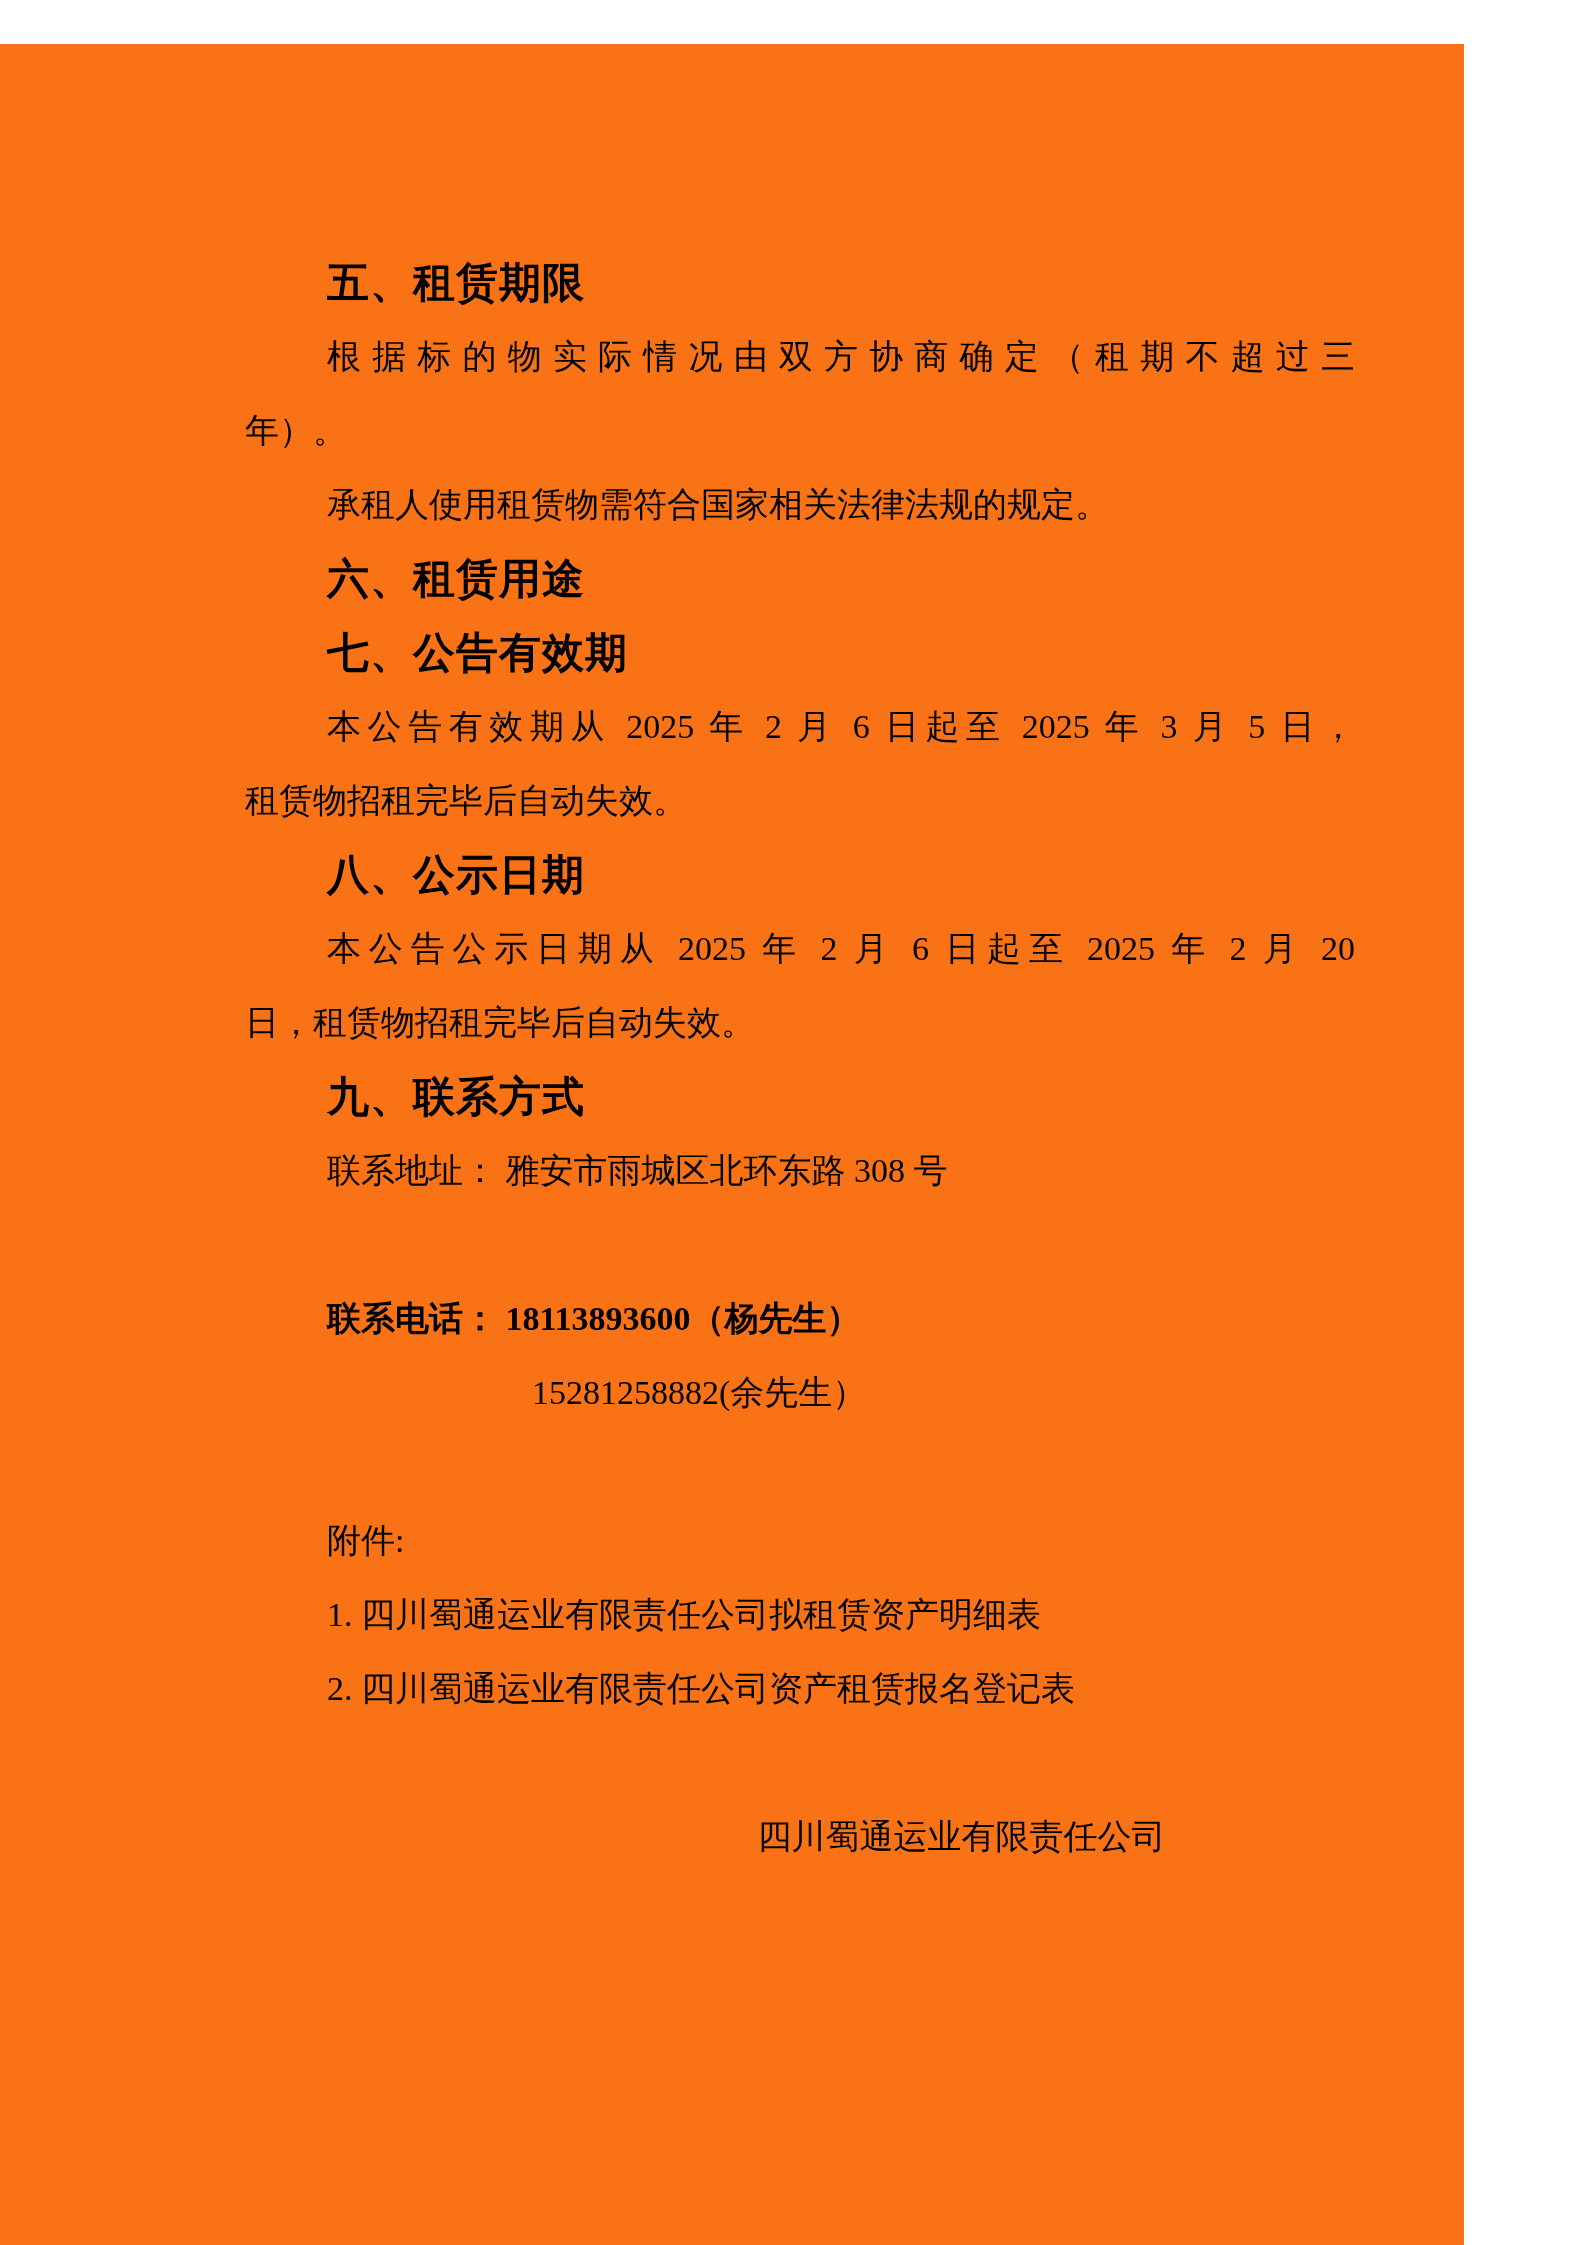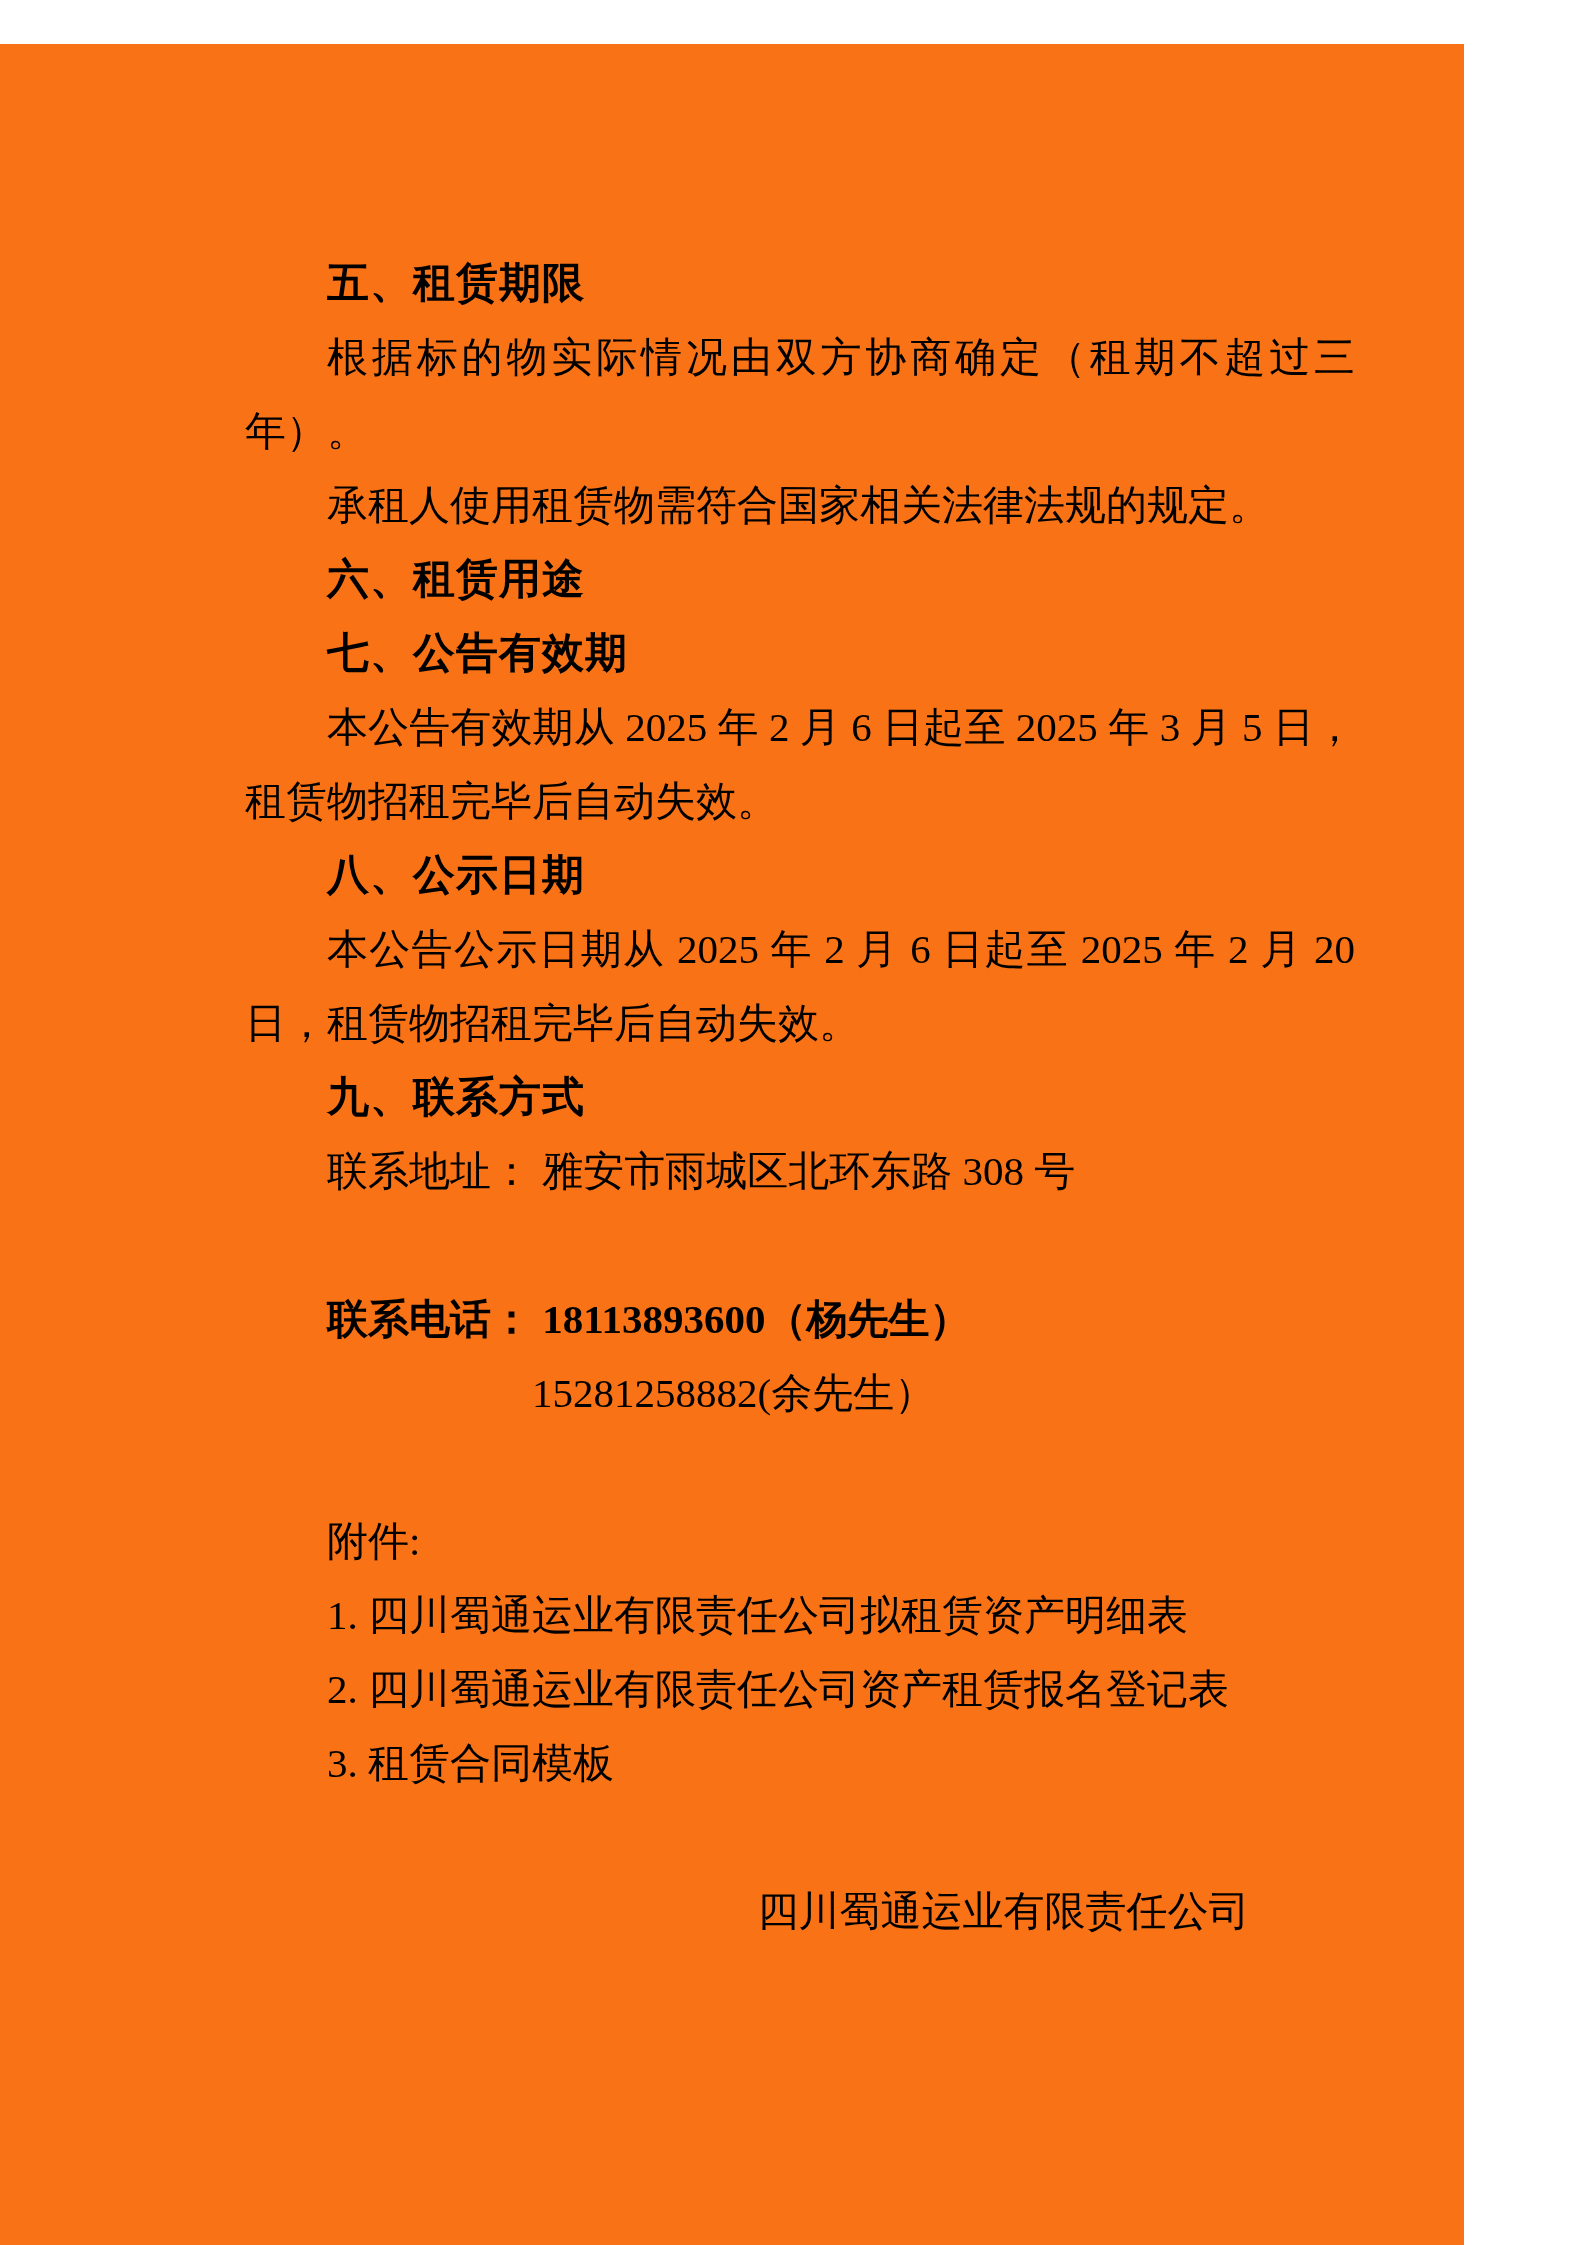--- a/index.html
+++ b/index.html
@@ -18,21 +18,21 @@
   }
   .doc {
     position: absolute;
     left: 245px;
     top: 202px;
     width: 1110px;
   }
   .line {
     height: 74px;
     line-height: 74px;
-    font-size: 41px;
+    font-size: 34px;
     white-space: pre;
     color: #000000;
   }
   .line.heading {
     font-family: "Liberation Sans", "DejaVu Sans", sans-serif;
     font-weight: 700;
     font-size: 42px;
     letter-spacing: 1px;
   }
   .line.justify {
@@ -62,17 +62,16 @@
       <div class="line body" style="padding-left: 0px;">日，租赁物招租完毕后自动失效。</div>
       <div class="line heading" style="padding-left: 82px;">九、联系方式</div>
       <div class="line body" style="padding-left: 82px;">联系地址： 雅安市雨城区北环东路 308 号</div>
       <div class="line blank" style="padding-left: 0px;"></div>
       <div class="line body" style="padding-left: 82px; font-weight: bold;">联系电话： 18113893600（杨先生）</div>
       <div class="line body" style="padding-left: 287px;">15281258882(余先生）</div>
       <div class="line blank" style="padding-left: 0px;"></div>
       <div class="line body" style="padding-left: 82px;">附件:</div>
       <div class="line body" style="padding-left: 82px;">1. 四川蜀通运业有限责任公司拟租赁资产明细表</div>
       <div class="line body" style="padding-left: 82px;">2. 四川蜀通运业有限责任公司资产租赁报名登记表</div>
-      <div class="line body" style="padding-left: 82px;">3. 租赁合同模板</div>
       <div class="line blank" style="padding-left: 0px;"></div>
       <div class="line body" style="padding-left: 512.5px;">四川蜀通运业有限责任公司</div>
     </div>
 </div>
 
 </body></html>

